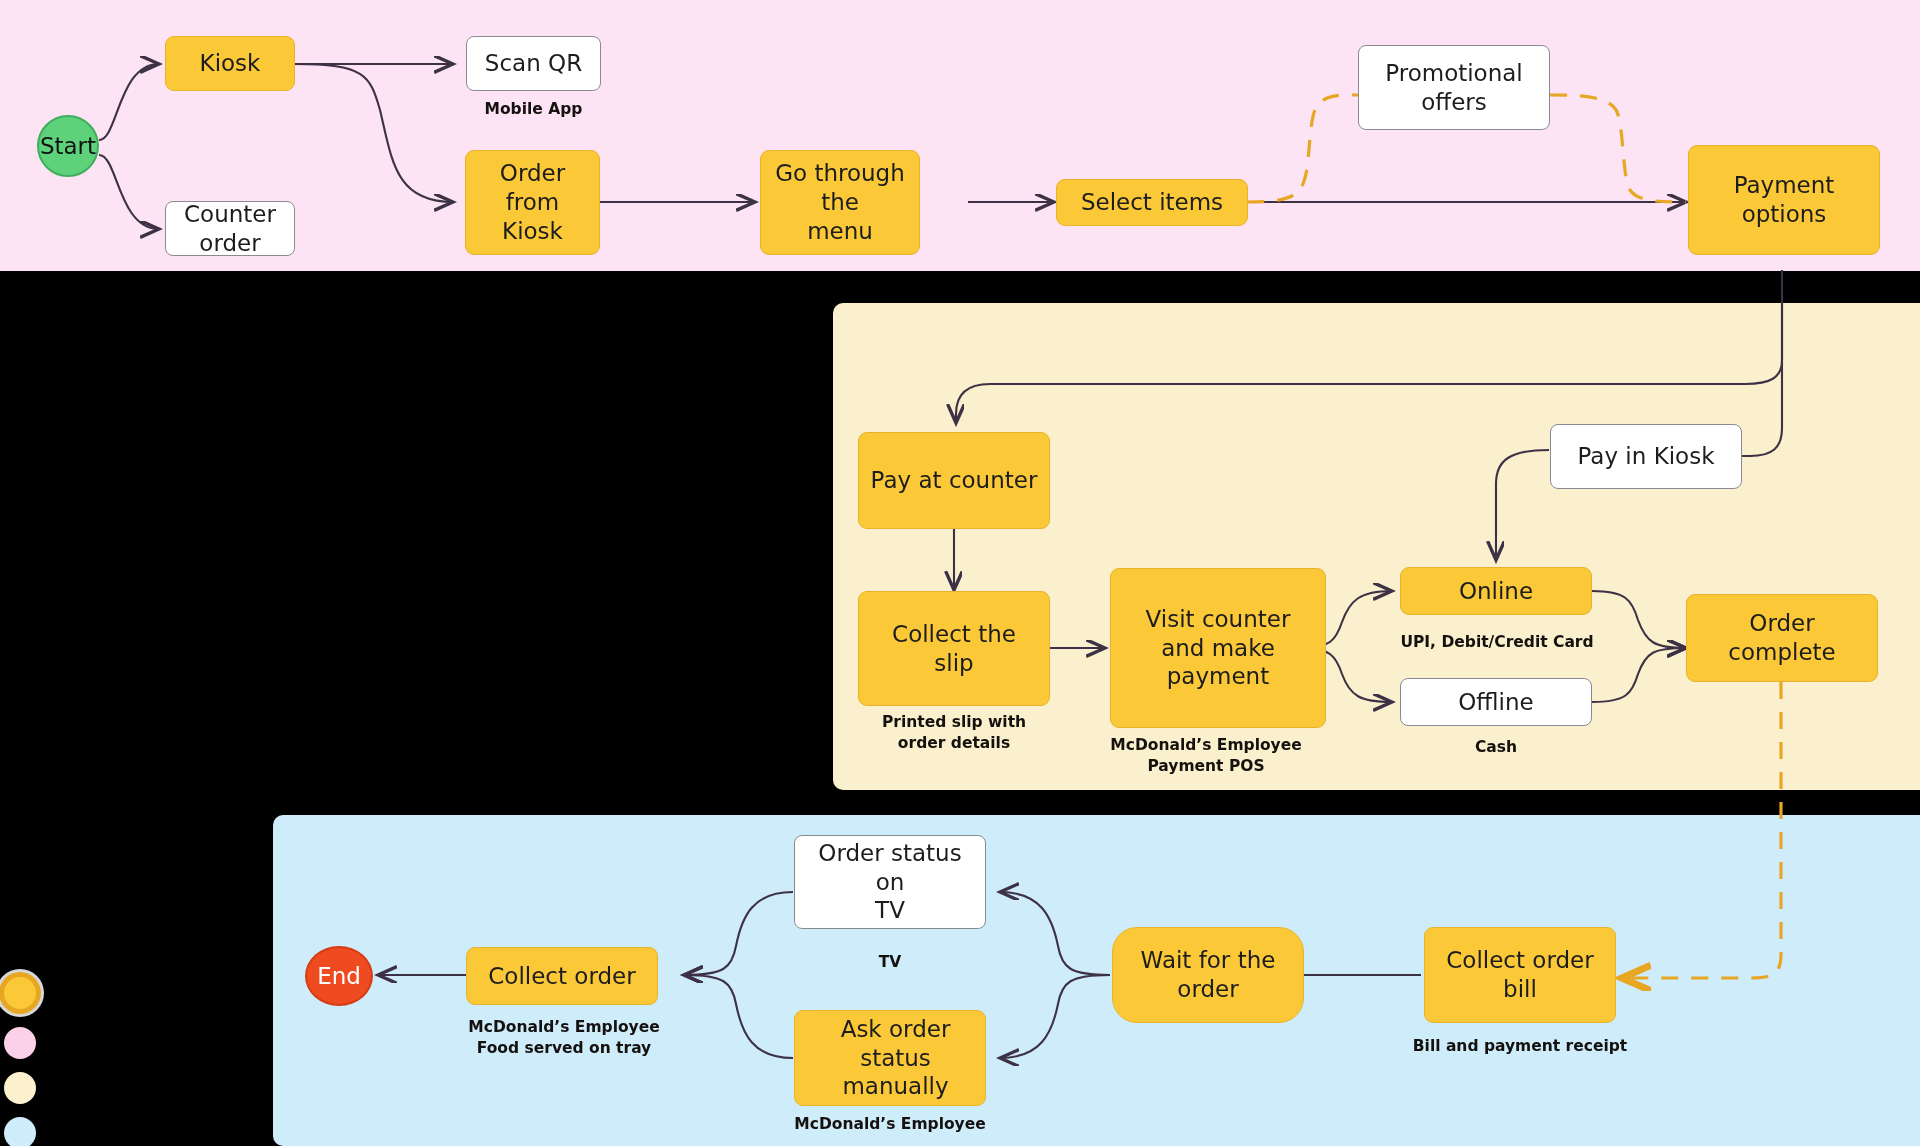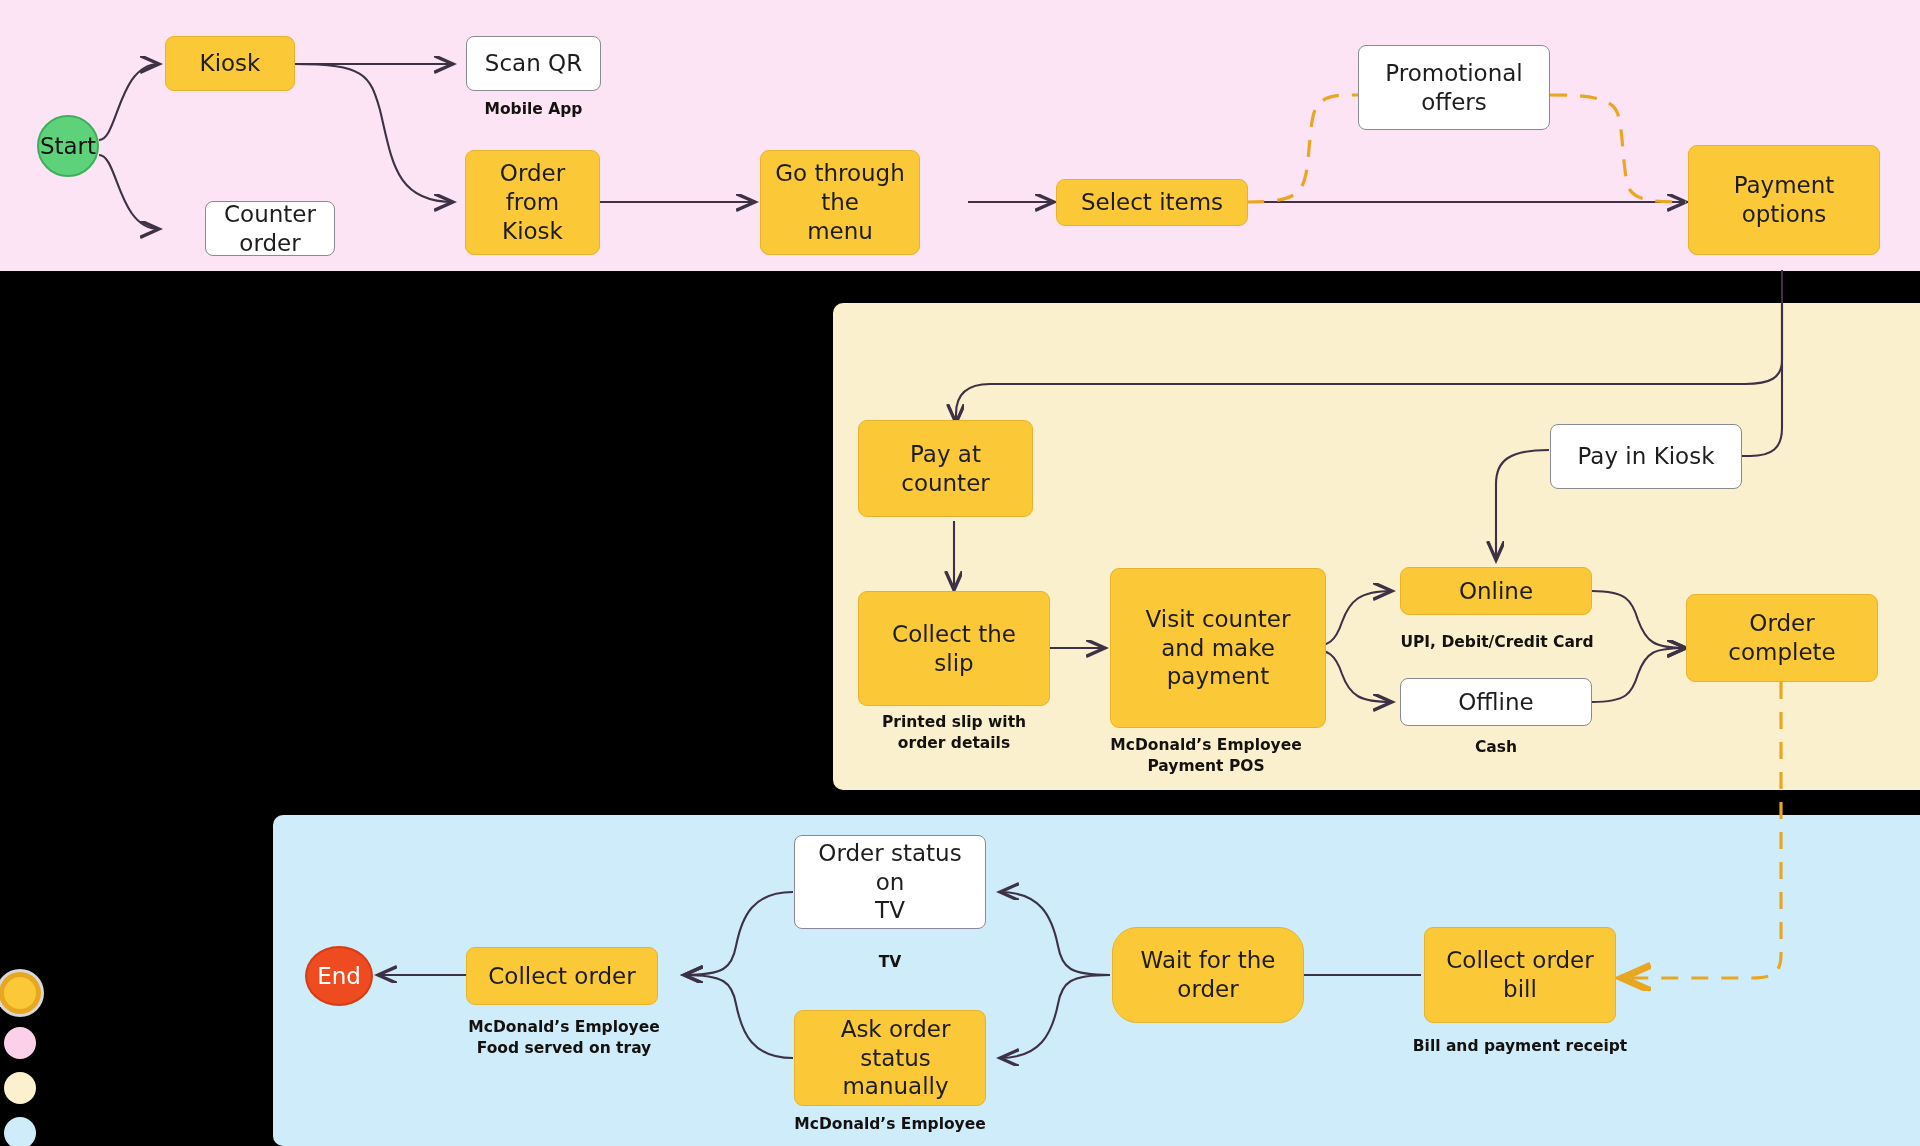--- a/index.html
+++ b/index.html
@@ -134,36 +134,36 @@
 
     <path class="edge" d="M793,1058 C753,1058 742,1034 736,1004 C732,982 724,975 684,975" marker-end="url(#ah)"></path>
 
     <path class="edge" d="M466,975 L378,975" marker-end="url(#ah)"></path>
   </svg>
 
   <div class="node ellipse start" style="left:37px;top:115px;width:62px;height:62px;">Start</div>
 
   <div class="node solid" style="left:165px;top:36px;width:130px;height:55px;">Kiosk</div>
 
-  <div class="node outline" style="left:165px;top:201px;width:130px;height:55px;margin-left:40px;">Counter order</div>
+  <div class="node outline" style="left:165px;top:201px;width:130px;height:55px;">Counter order</div>
 
   <div class="node outline" style="left:466px;top:36px;width:135px;height:55px;">Scan QR</div>
   <div class="caption" style="left:466px;top:99px;width:135px;">Mobile App</div>
 
   <div class="node solid" style="left:465px;top:150px;width:135px;height:105px;">Order from<br>Kiosk</div>
 
   <div class="node solid" style="left:760px;top:150px;width:160px;height:105px;">Go through the<br>menu</div>
 
   <div class="node solid" style="left:1056px;top:179px;width:192px;height:47px;">Select items</div>
 
   <div class="node outline" style="left:1358px;top:45px;width:192px;height:85px;">Promotional<br>offers</div>
 
   <div class="node solid" style="left:1688px;top:145px;width:192px;height:110px;">Payment<br>options</div>
 
-  <div class="node solid" style="left:858px;top:420px;width:175px;height:97px;">Pay at counter</div>
+  <div class="node solid" style="left:858px;top:432px;width:192px;height:97px;">Pay at counter</div>
 
   <div class="node solid" style="left:858px;top:591px;width:192px;height:115px;">Collect the slip</div>
   <div class="caption" style="left:846px;top:712px;width:216px;">Printed slip with
 order details</div>
 
   <div class="node solid" style="left:1110px;top:568px;width:216px;height:160px;">Visit counter<br>and make<br>payment</div>
   <div class="caption" style="left:1096px;top:735px;width:220px;">McDonald’s Employee
 Payment POS</div>
 
   <div class="node outline" style="left:1550px;top:424px;width:192px;height:65px;">Pay in Kiosk</div>

